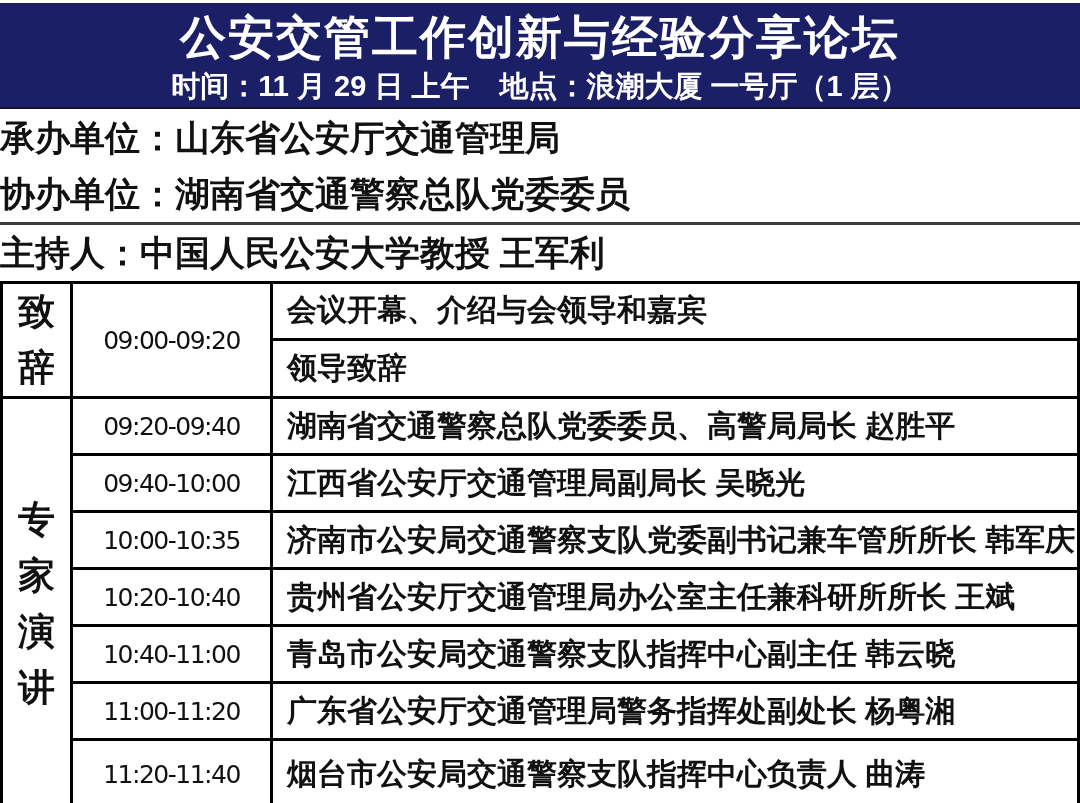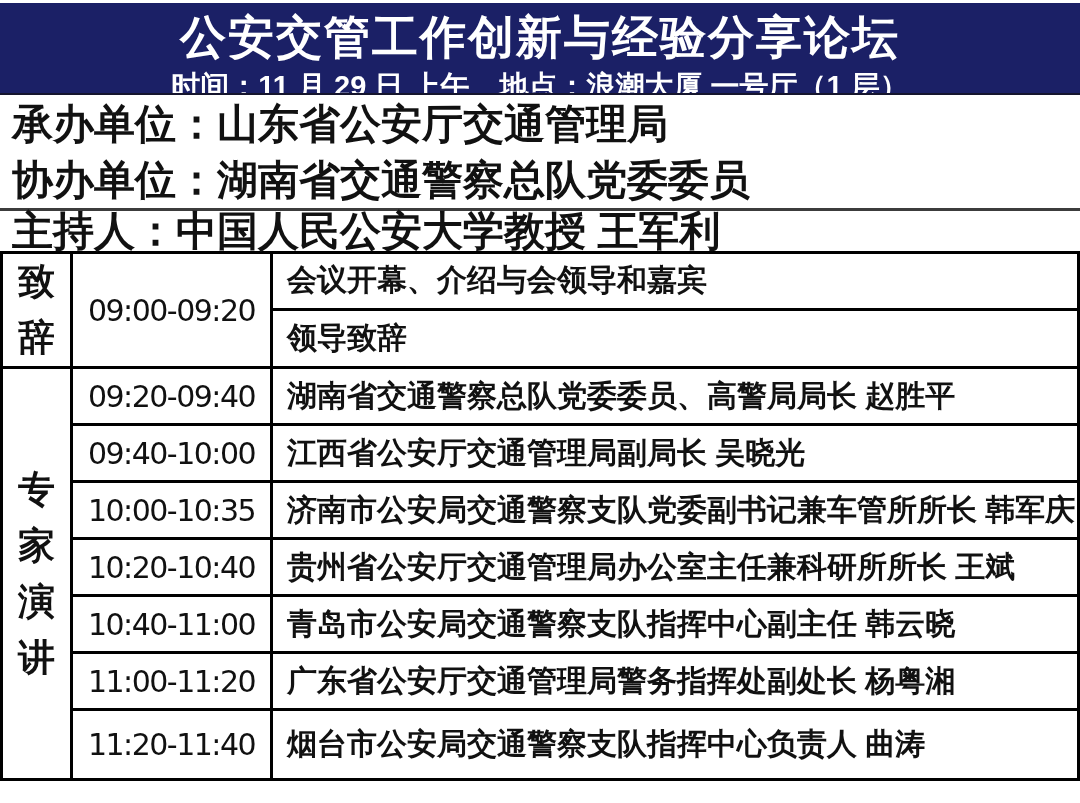--- a/index.html
+++ b/index.html
@@ -6,21 +6,21 @@
   html, body { width: 1080px; height: 803px; overflow: hidden; background: #ffffff; }
   body {
     font-family: "Liberation Sans", "DejaVu Sans", sans-serif;
     color: #111111;
   }
   .page { width: 1080px; height: 803px; overflow: hidden; background: #ffffff; }
 
   
   .banner {
     margin-top: 3px;
-    height: 92px;
+    height: 106px;
     background: #1b2066;
     color: #ffffff;
     text-align: center;
     border-bottom: 2px solid #15152e;
     overflow: hidden;
   }
   .banner-title {
     font-size: 46px;
     font-weight: 800;
     letter-spacing: 2px;
@@ -34,29 +34,28 @@
     font-size: 29px;
     font-weight: 700;
     line-height: 38px;
     white-space: nowrap;
   }
 
   
   .info-row {
     display: flex;
     align-items: center;
-    padding-left: 12px;
-    font-size: 41px;
+    font-size: 35px;
     font-weight: 700;
     white-space: nowrap;
     color: #111111;
   }
   .row-organizer   { height: 58px; }
   .row-coorganizer { height: 55px; }
-  .row-host        { height: 40px; }
+  .row-host        { height: 56px; }
   .divider { border-top: 3px solid #3c3c3c; }
 
   
   table.agenda {
     width: 1080px;
     border-collapse: collapse;
     table-layout: fixed;
   }
   table.agenda td {
     border: 3px solid #000000;
@@ -70,21 +69,21 @@
     font-size: 37px;
     font-weight: 700;
     text-align: center;
     line-height: 56px;
     padding: 0 15px;
     word-break: break-all;
     color: #111111;
     margin-top: 17px;
   }
   td.time-cell {
-    font-size: 30px;
+    font-size: 25px;
     font-weight: 400;
     letter-spacing: -1.5px;
     text-align: center;
     white-space: nowrap;
     font-family: "DejaVu Sans", "Liberation Sans", sans-serif;
     color: #111111;
   }
   td.content-cell {
     font-size: 30px;
     font-weight: 700;

